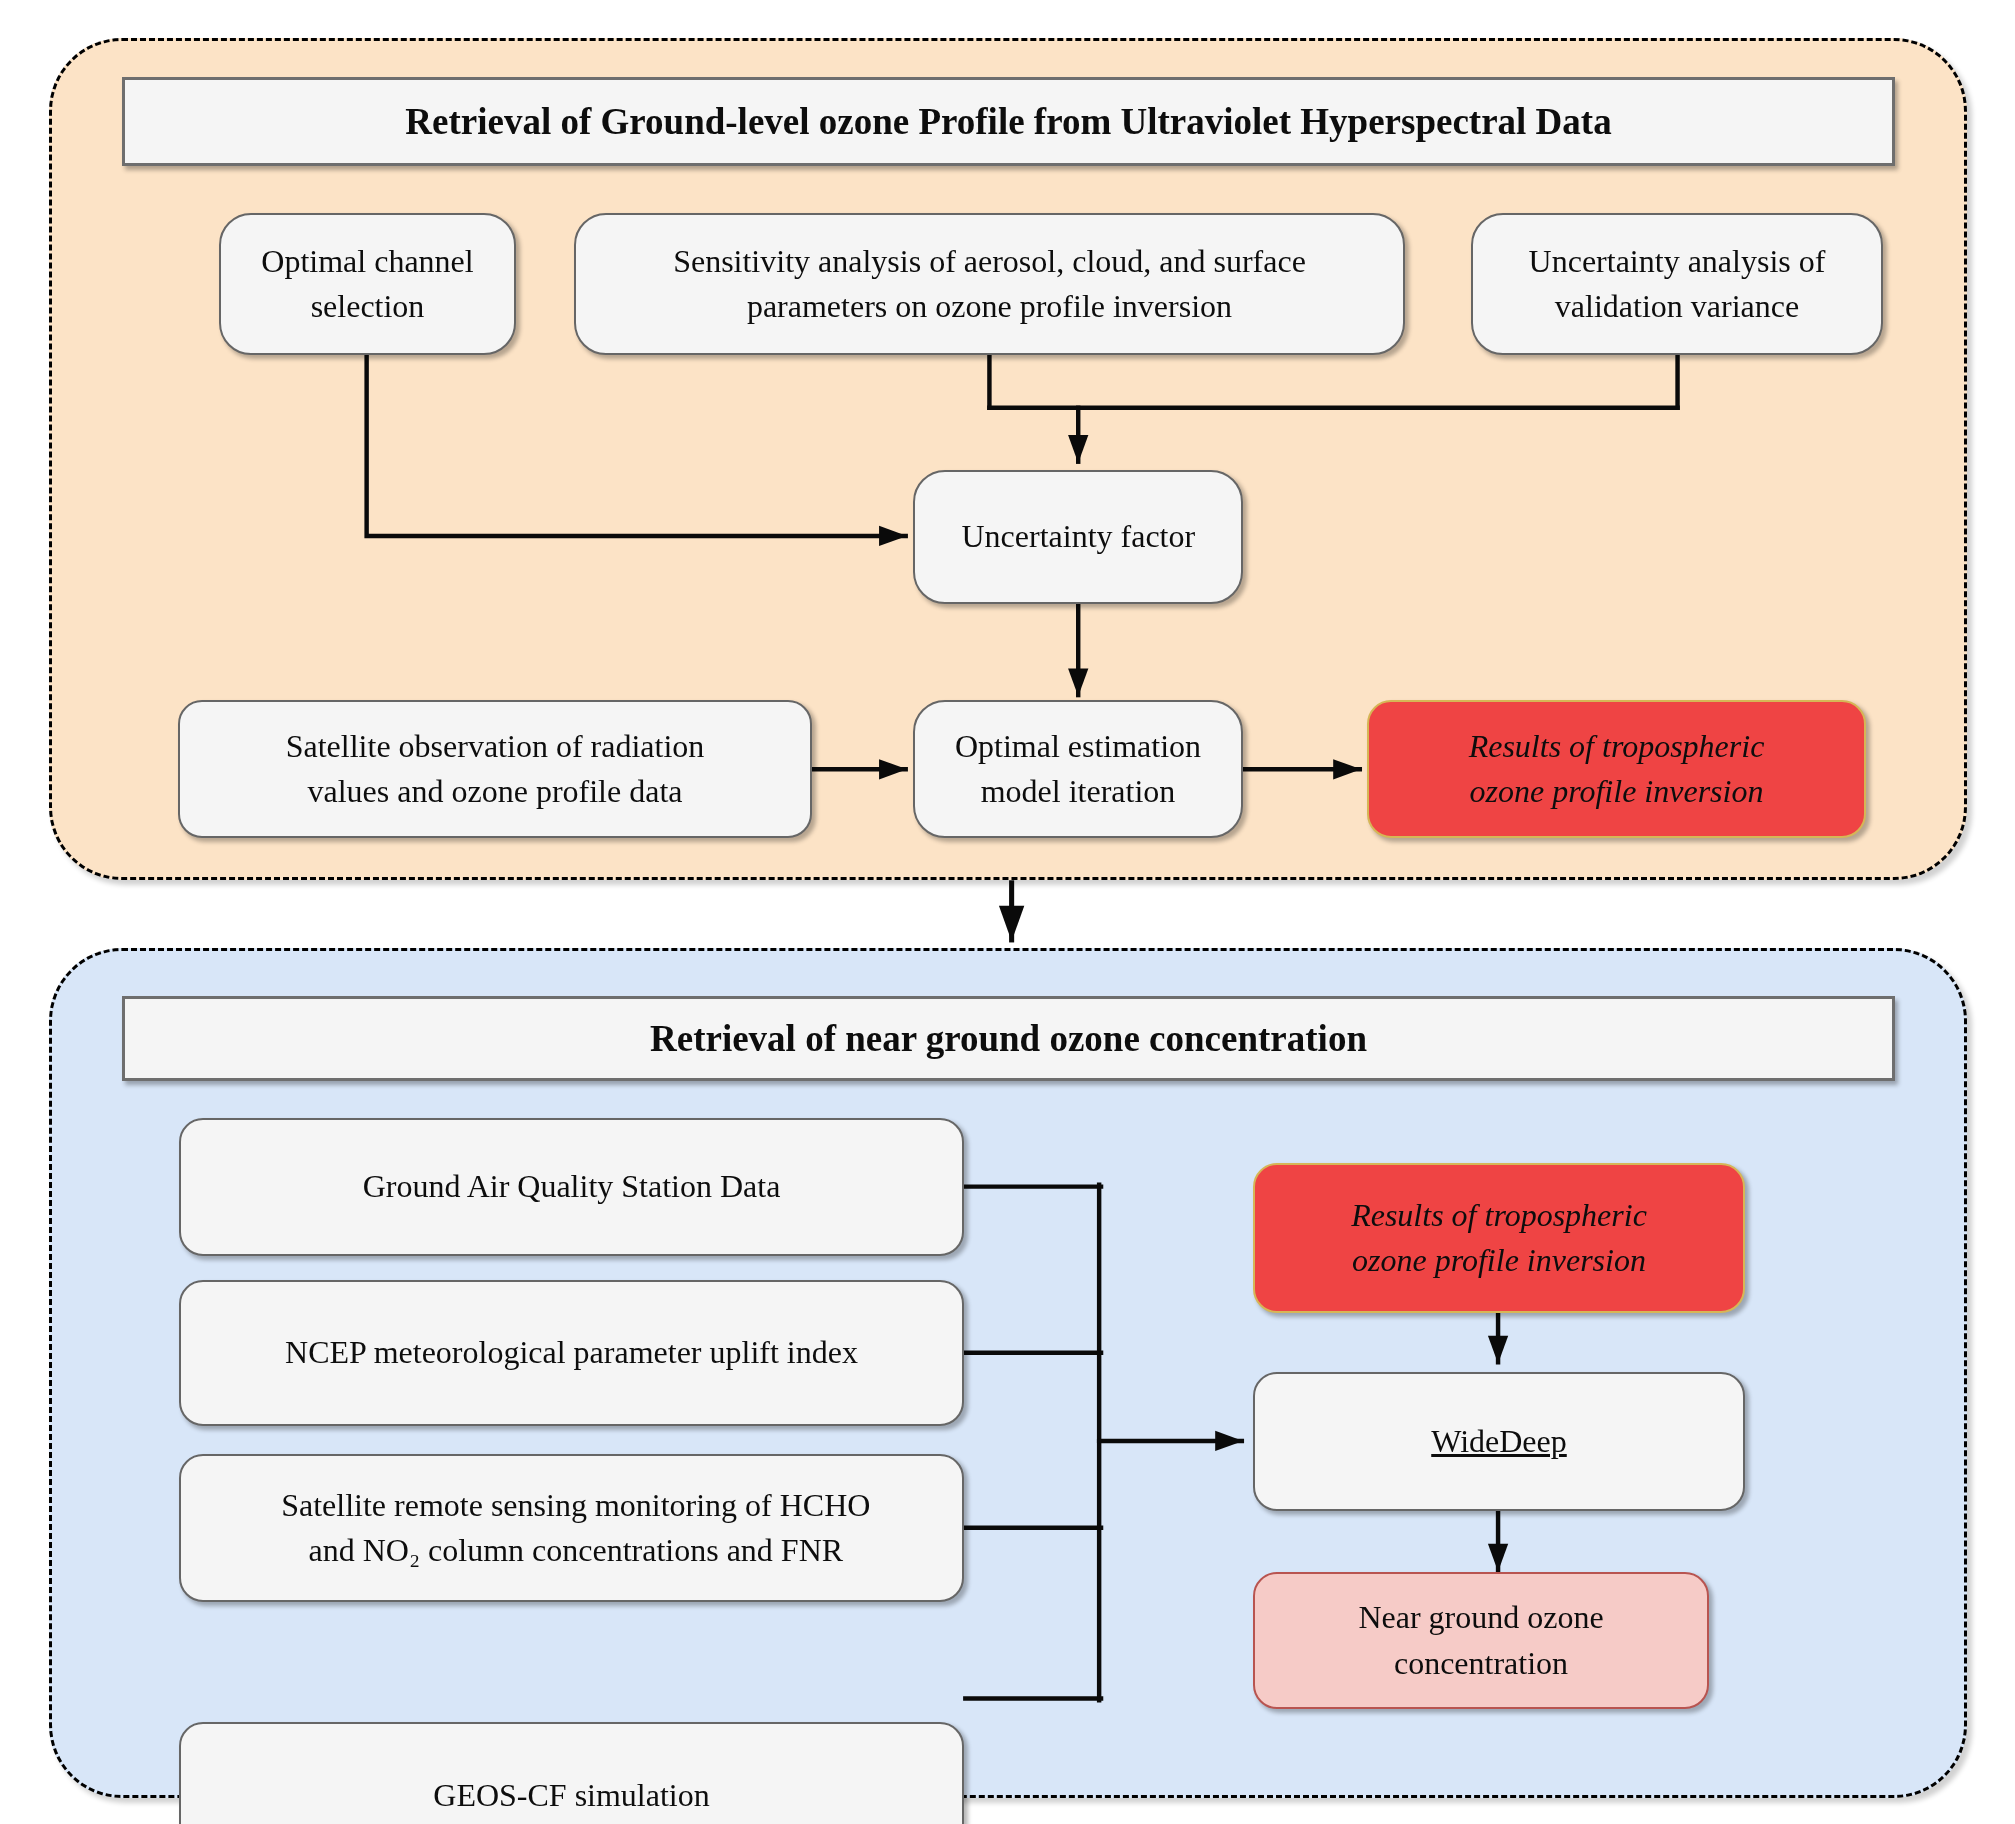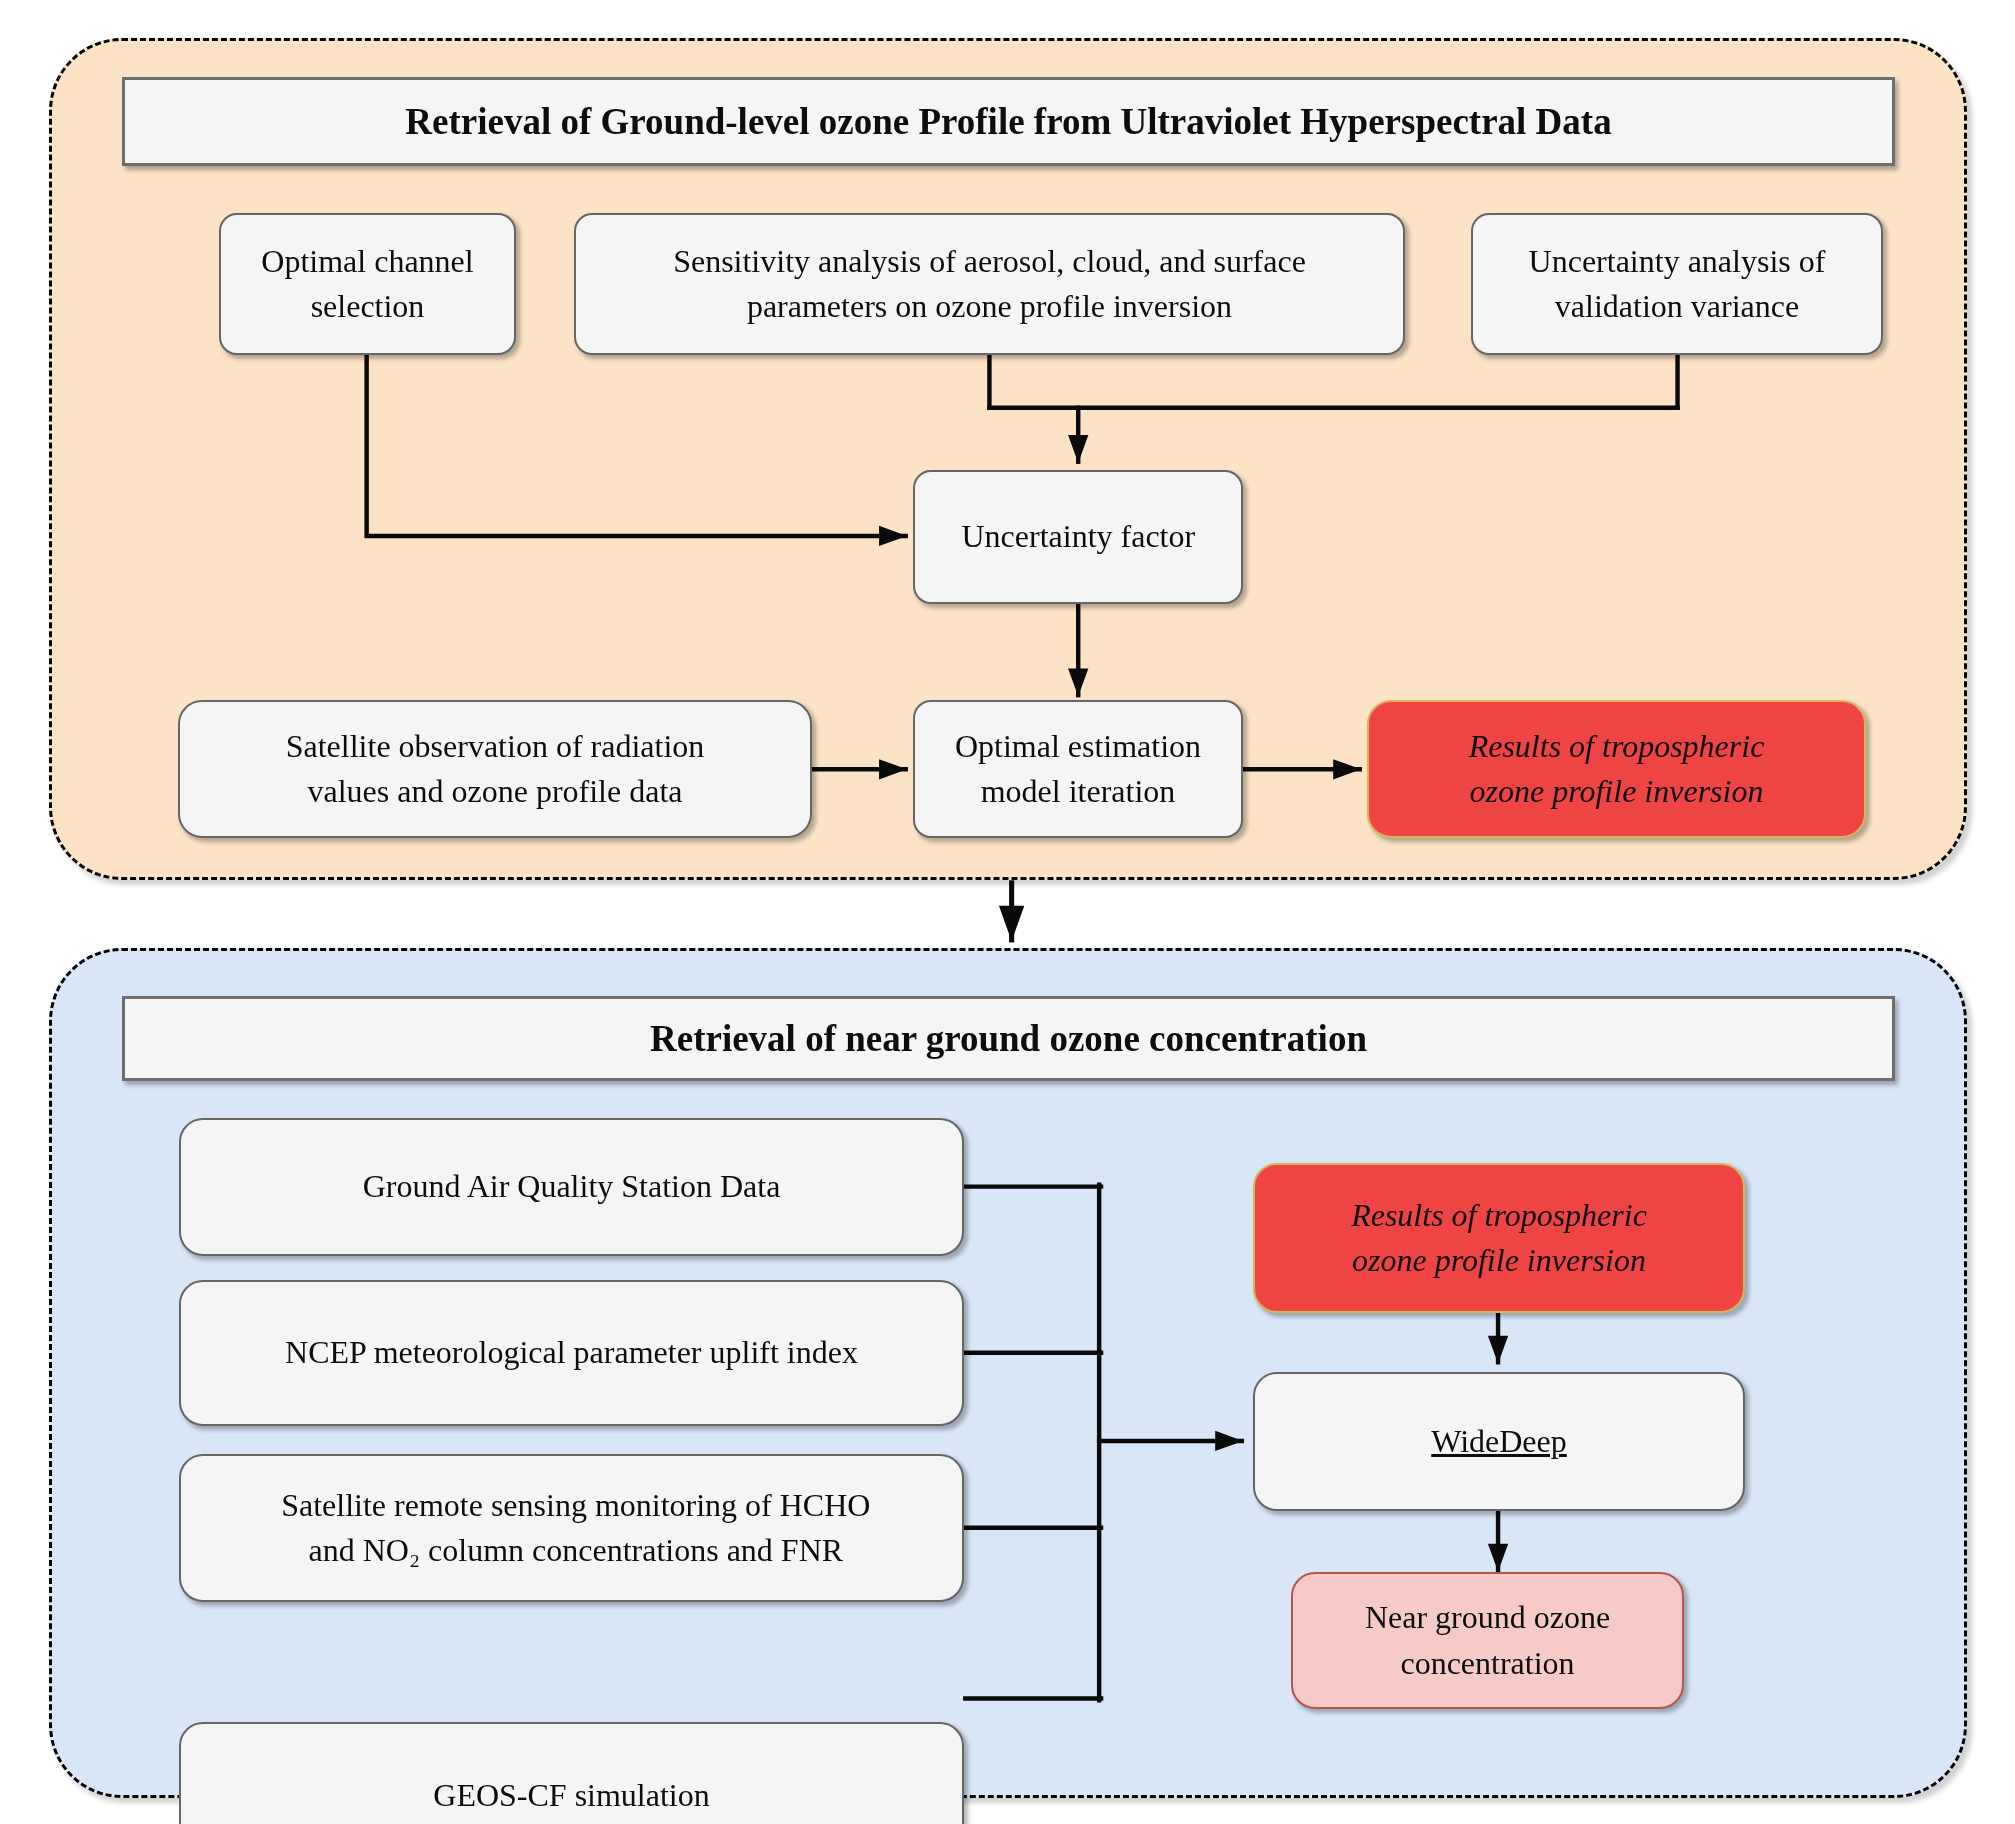--- a/index.html
+++ b/index.html
@@ -19,21 +19,21 @@
   .titlebar{
     position:absolute;box-sizing:border-box;
     background:#F5F5F5;border:3.2px solid #6e6e6e;
     display:flex;align-items:center;justify-content:center;text-align:center;
     font-weight:bold;font-size:37px;
     box-shadow:3.2px 3.8px 4.4px rgba(0,0,0,0.3);
     z-index:2;
   }
   .box{
     position:absolute;box-sizing:border-box;
-    background:#F5F5F5;border:2.5px solid #666666;border-radius:18px;
+    background:#F5F5F5;border:2.5px solid #666666;border-radius:32px;
     display:flex;align-items:center;justify-content:center;text-align:center;
     white-space:pre-line;font-size:32px;line-height:1.42;
     box-shadow:3.2px 3.8px 4.4px rgba(0,0,0,0.28);
     padding:5px 11.4px;
     z-index:2;
   }
   .box.r35{border-radius:24px;}
   .box.yellow{background:#ef4444;border-color:#D6B656;font-style:italic;}
   .box.red{background:#F6CBC7;border-color:#B85450;}
   svg.overlay{position:absolute;left:0;top:0;z-index:1;}
@@ -108,15 +108,15 @@
 <div class="box r35" style="left:179px;top:1454px;width:785px;height:148px;padding-left:20px;">Satellite remote sensing monitoring of HCHO
 and NO₂ column concentrations and FNR</div>
 
 <div class="box r35" style="left:179px;top:1722px;width:785px;height:147px;">GEOS-CF simulation</div>
 
 <div class="box yellow r35" style="left:1253px;top:1163px;width:492px;height:150px;">Results of tropospheric
 ozone profile inversion</div>
 
 <div class="box r35" style="left:1253px;top:1372px;width:492px;height:139px;text-decoration:underline;">WideDeep</div>
 
-<div class="box red r35" style="left:1291px;top:1572px;width:393px;height:137px;">Near ground ozone
+<div class="box red r35" style="left:1253px;top:1572px;width:456px;height:137px;">Near ground ozone
 concentration</div>
 
 
 </body></html>

